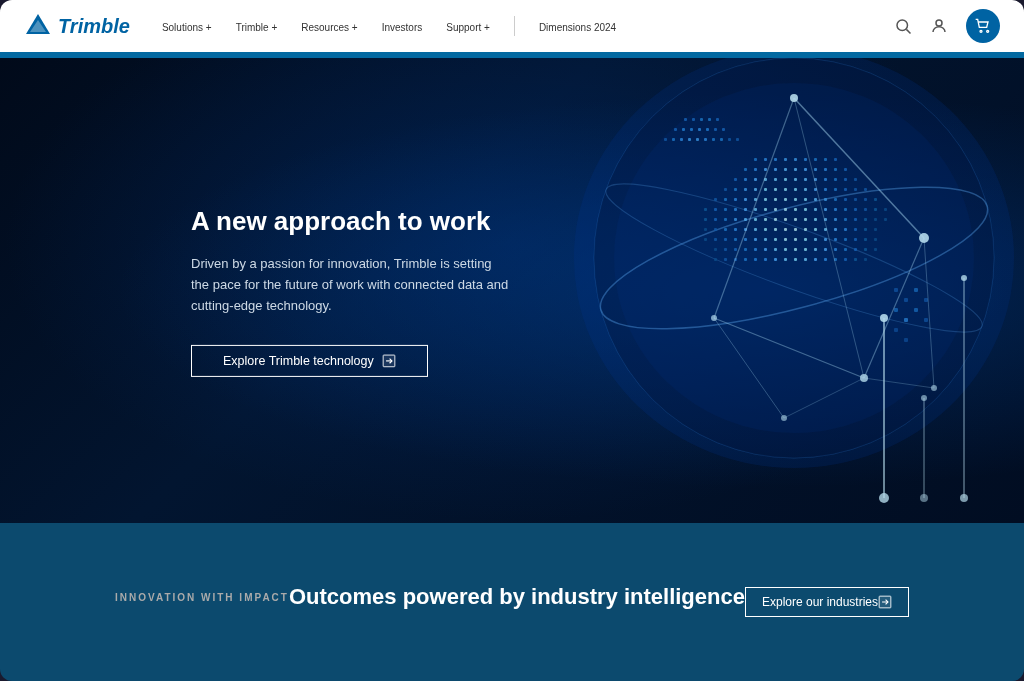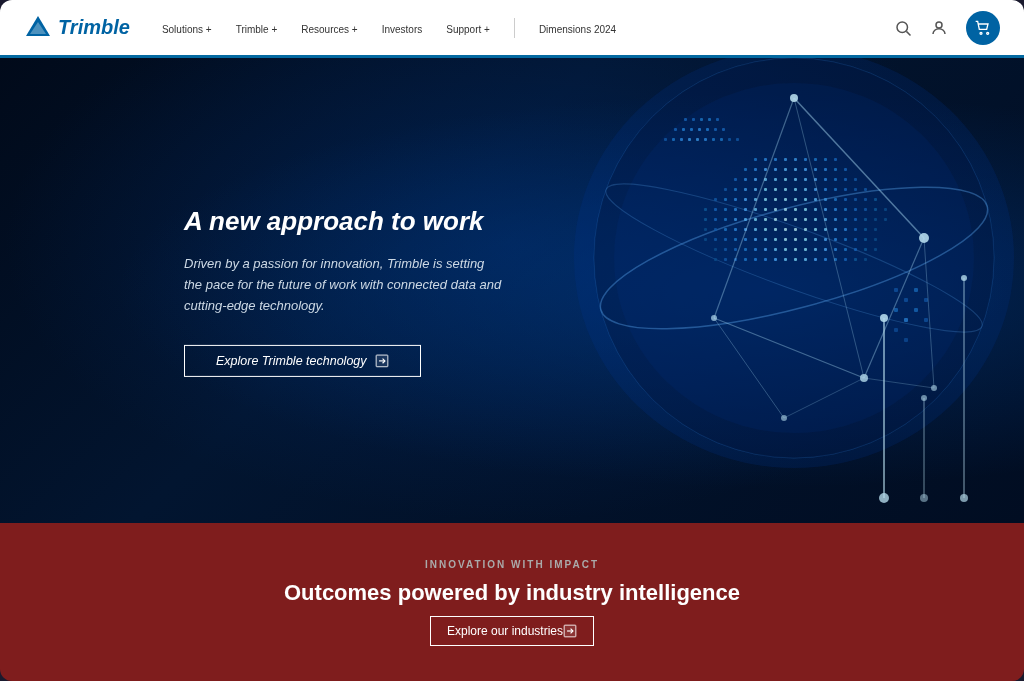--- a/index.html
+++ b/index.html
@@ -16,21 +16,21 @@
     
     .navbar {
       background: #fff;
       height: 58px;
       display: flex;
       align-items: center;
       padding: 0 24px;
       justify-content: space-between;
       position: relative;
       z-index: 10;
-      border-bottom: 3px solid #0369a1;
+      border-bottom: 6px solid #0369a1;
     }
 
     .navbar-left {
       display: flex;
       align-items: center;
       gap: 32px;
     }
 
     .logo-area {
       display: flex;
@@ -122,26 +122,25 @@
       position: absolute;
       right: -30px;
       top: -20px;
       width: 620px;
       height: 520px;
       opacity: 0.9;
     }
 
     .hero-content {
       position: absolute;
-      left: 184px;
+      left: 191px;
       top: 50%;
       transform: translateY(-50%);
       color: #fff;
       max-width: 320px;
-      font-style: italic;
     }
 
     .hero-title {
       font-size: 26px;
       font-weight: 700;
       line-height: 1.3;
       margin-bottom: 16px;
     }
 
     .hero-desc {
@@ -159,24 +158,24 @@
       border: 1.5px solid #fff;
       color: #fff;
       padding: 8px 31px;
       font-size: 12.5px;
       cursor: pointer;
       text-decoration: none;
     }
 
     
     .lower-section {
-      background: #7f1d1d;
+      background: #0c4a6e;
       height: 158px;
       display: flex;
-      flex-direction: column;
+      flex-direction: row;
       align-items: center;
       justify-content: center;
       text-align: center;
       padding: 0 40px;
     }
 
     .lower-eyebrow {
       font-size: 10px;
       font-weight: 700;
       letter-spacing: 2px;

